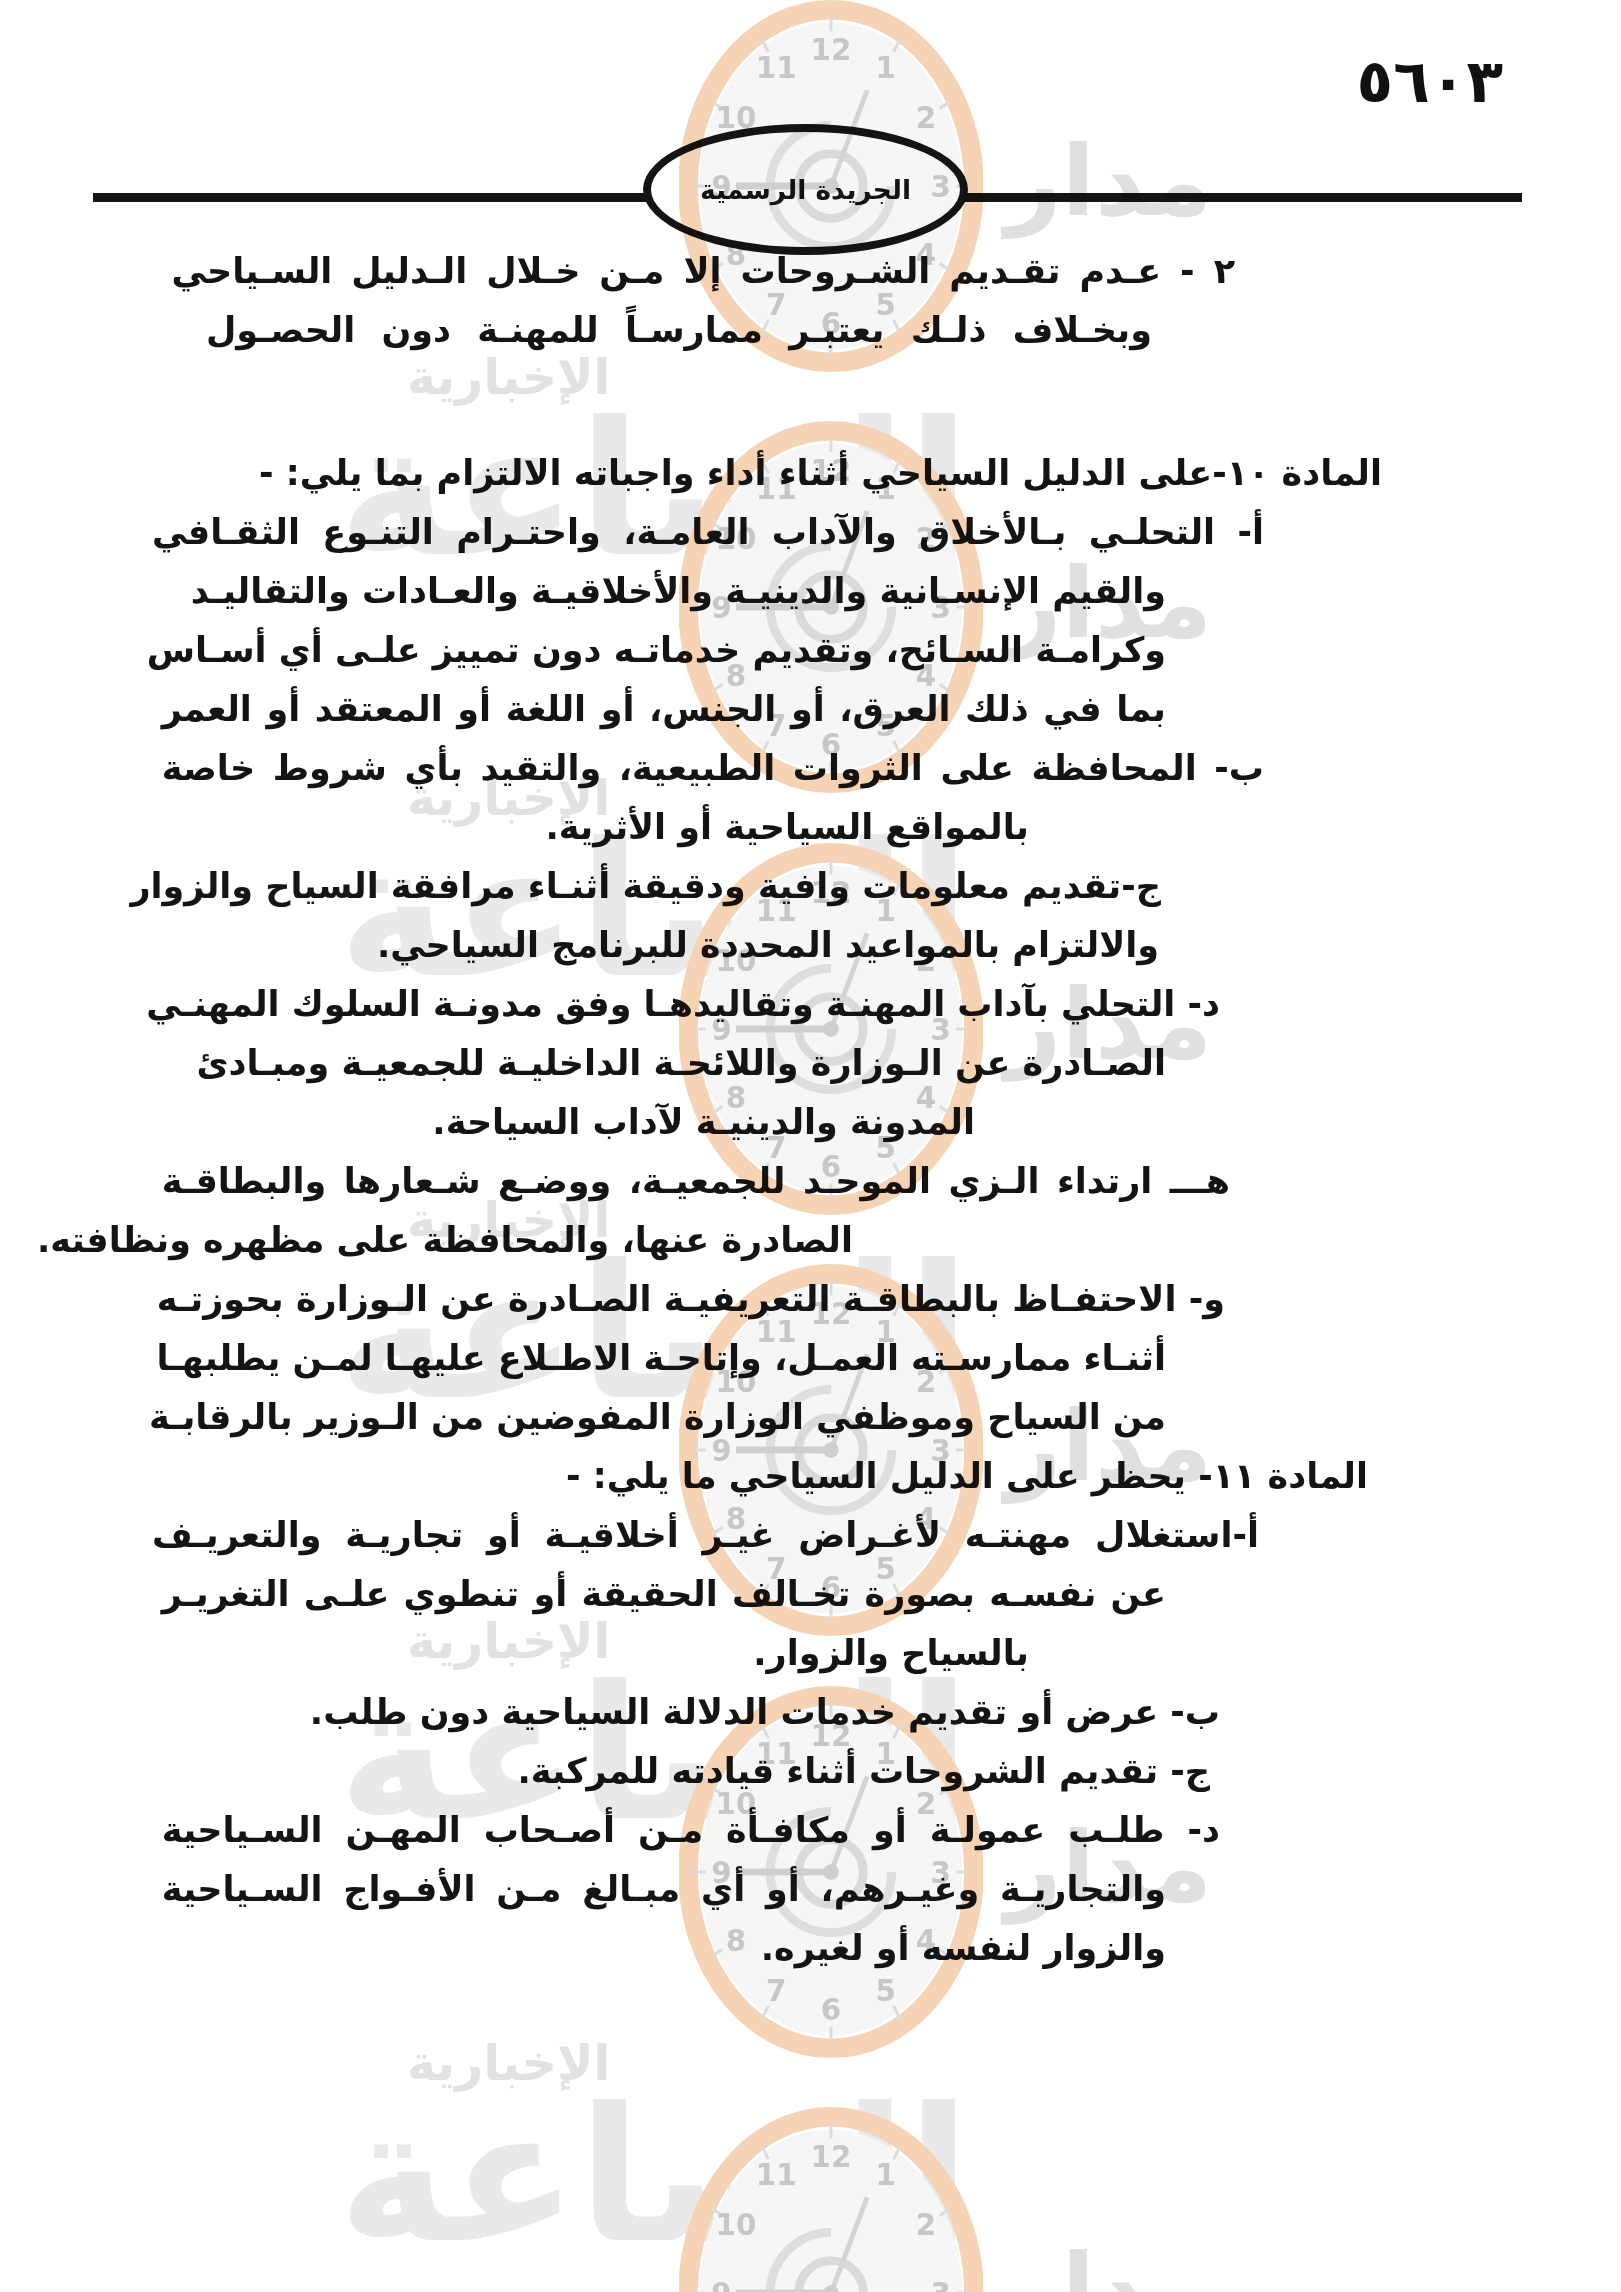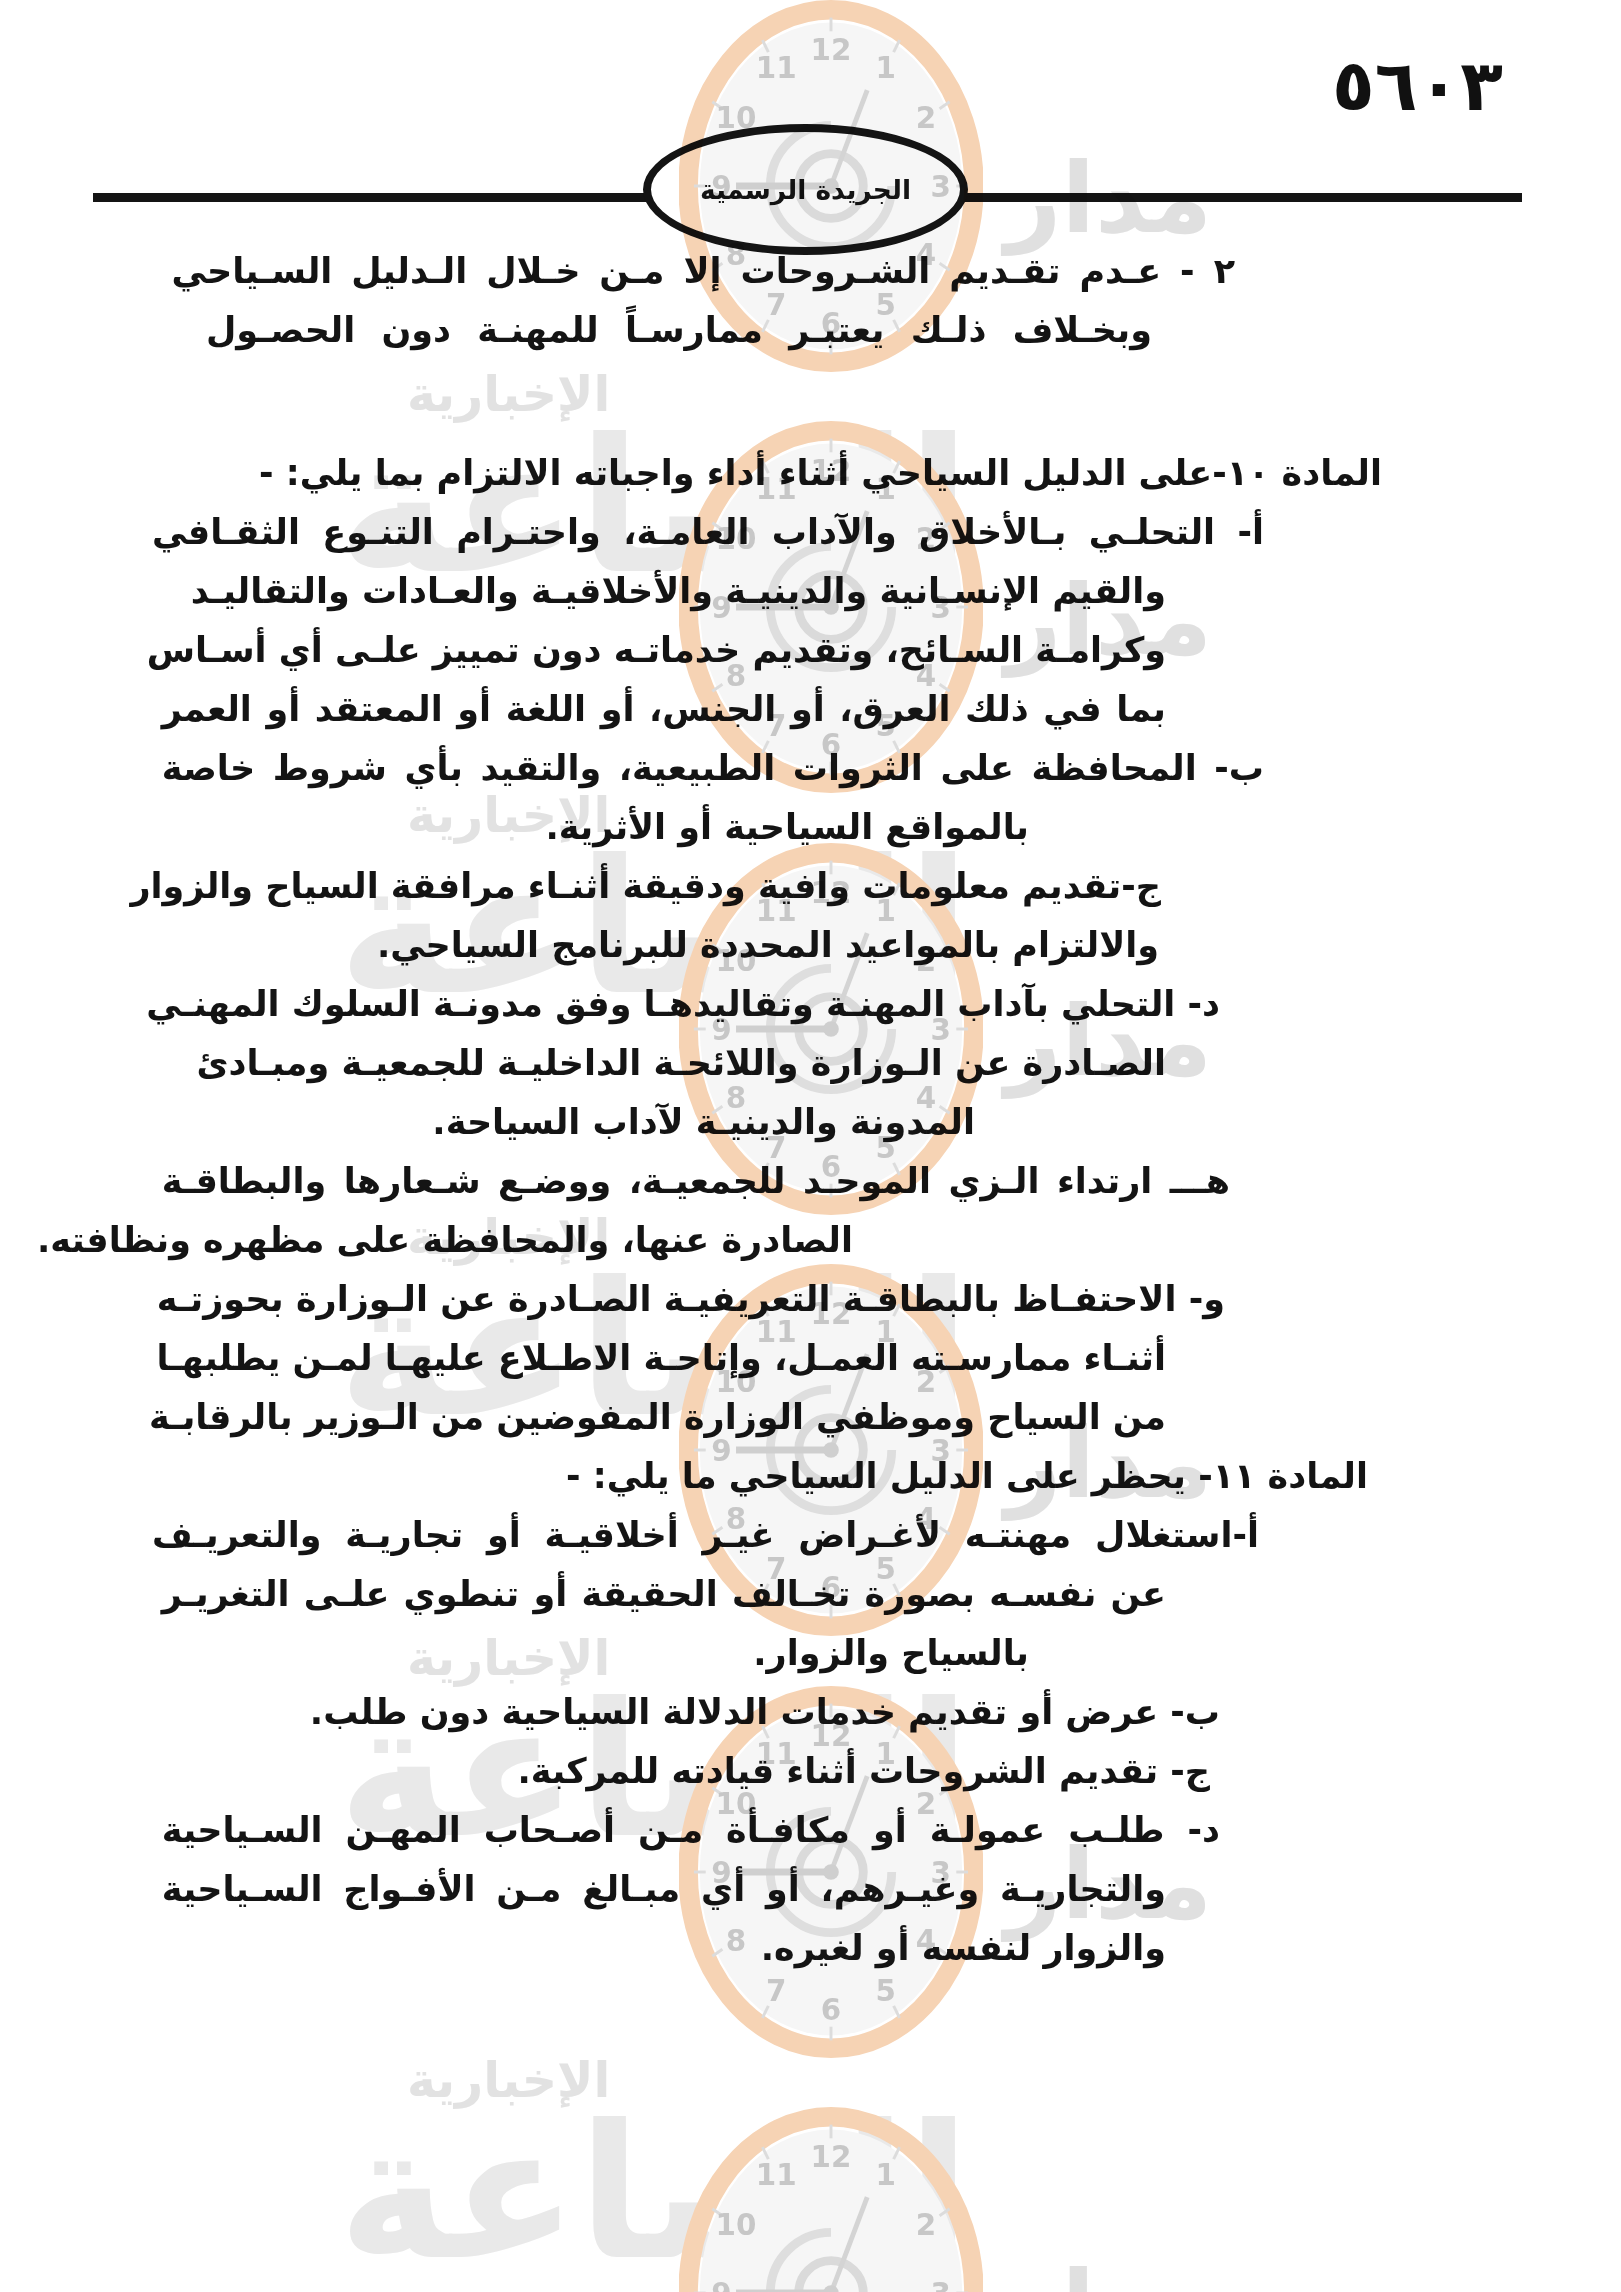--- a/index.html
+++ b/index.html
@@ -21,21 +21,21 @@
     border:8.8px solid #141414;border-radius:50%;
     background:#ffffff;
     display:flex;align-items:center;justify-content:center;
     z-index:2;box-sizing:border-box;
   }
   .badge-label{
     font-size:26.5px;font-weight:bold;color:#141414;direction:rtl;
   }
   .page-number{
     position:absolute;top:51px;right:118px;
-    font-size:70px;font-weight:bold;color:#111;line-height:1;
+    font-size:60px;font-weight:bold;color:#111;line-height:1;
     direction:rtl;z-index:2;
   }
   
   .doc-body{
     position:absolute;top:242px;left:147px;width:1235px;
     direction:rtl;z-index:3;color:#141414;
   }
   .line{
     height:59px;line-height:59px;
     font-size:35px;font-weight:bold;
@@ -46,21 +46,21 @@
     text-align:justify;
     text-align-last:justify;
   }
   
   .watermark-layer{
     position:absolute;inset:0;z-index:6;
     mix-blend-mode:multiply;
     pointer-events:none;
   }
   .wm-clock{position:absolute;width:304px;height:372px;}
-  .wm-word{position:absolute;font-weight:bold;direction:rtl;line-height:1;margin-top:17px;}
+  .wm-word{position:absolute;font-weight:bold;direction:rtl;line-height:1;}
   .wm-madar{color:#e0e0e0;font-size:98px;}
   .wm-ikhbaria{color:#e2e2e2;font-size:49px;}
   .wm-saa{color:#e9e9e9;font-size:186px;letter-spacing:3.9px;}
 </style>
 </head>
 <body>
 
 <div class="page">
 
   <div class="rule"></div>

